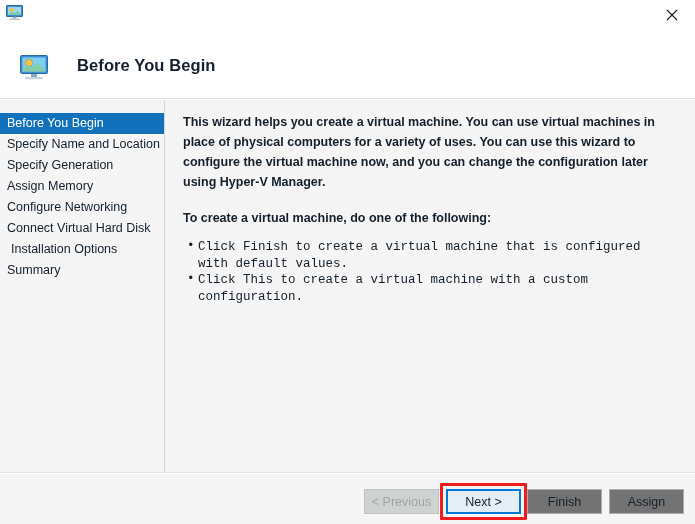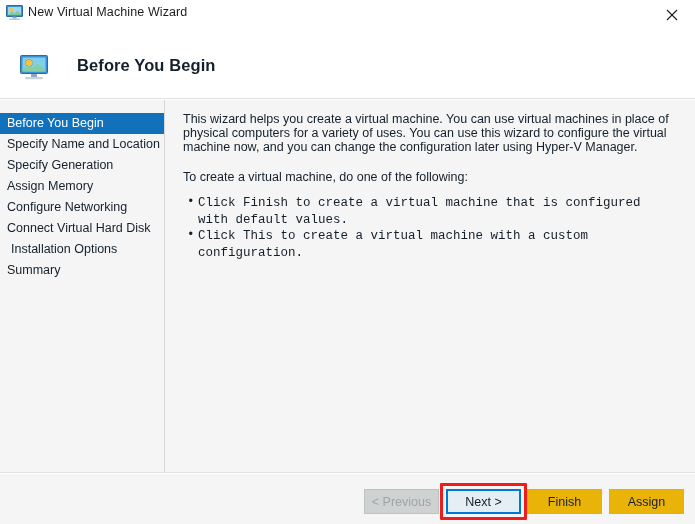--- a/index.html
+++ b/index.html
@@ -143,23 +143,24 @@
   }
   .content-inner {
     position: absolute;
     left: 17px;
     top: 12px;
     width: 491px;
   }
   .para {
     font-size: 12.5px;
     color: #14202c;
-    line-height: 14px;
+    line-height: 20px;
     margin: 0 0 16px 0;
     max-width: 487px;
+    font-weight: bold;
   }
   .para.tight { margin-bottom: 11px; }
   .bullets {
     margin: 0;
     padding: 0;
     list-style: none;
     font-family: Liberation Mono, monospace;
   }
   .bullets li {
     font-size: 12.5px;
@@ -184,21 +185,21 @@
     top: 474px;
     width: 695px;
     height: 56px;
     background: #f5f5f5;
   }
   .btn {
     position: absolute;
     top: 15px;
     width: 75px;
     height: 25px;
-    background: #eab308;
+    background: #737373;
     border: 1px solid #adadad;
     box-sizing: border-box;
     font-family: "Liberation Sans", sans-serif;
     font-size: 12.5px;
     color: #14202c;
     display: flex;
     align-items: center;
     justify-content: center;
     cursor: default;
     padding: 0;
@@ -240,21 +241,20 @@
     <span class="titlebar-icon">
       <svg width="17" height="16" viewBox="0 0 17 16">
         <rect x="0.5" y="0.5" width="16" height="11" rx="0.5" fill="#3c8fd4" stroke="#2a6ba6" stroke-width="1"></rect>
         <rect x="2" y="2" width="13" height="8" fill="#9fd7f2"></rect>
         <circle cx="5.5" cy="5" r="2.1" fill="#f5c242"></circle>
         <path d="M2 9.8 L6 6.6 L8.6 8.6 L11.5 5.6 L15 9.2 L15 10 L2 10 Z" fill="#7ec9a0"></path>
         <rect x="6.5" y="11.5" width="4" height="2" fill="#8fa8bd"></rect>
         <rect x="3" y="13.5" width="11" height="1.4" rx="0.7" fill="#b9c6d2"></rect>
       </svg>
     </span>
-    <span class="titlebar-title">New Virtual Machine Wizard</span>
     <div class="close-button">
       <svg width="12" height="12" viewBox="0 0 12 12">
         <line x1="1" y1="1" x2="11" y2="11" stroke="#1c1c1c" stroke-width="1.1"></line>
         <line x1="11" y1="1" x2="1" y2="11" stroke="#1c1c1c" stroke-width="1.1"></line>
       </svg>
     </div>
   </div>
 
   <div class="header-band">
     <span class="header-icon">

